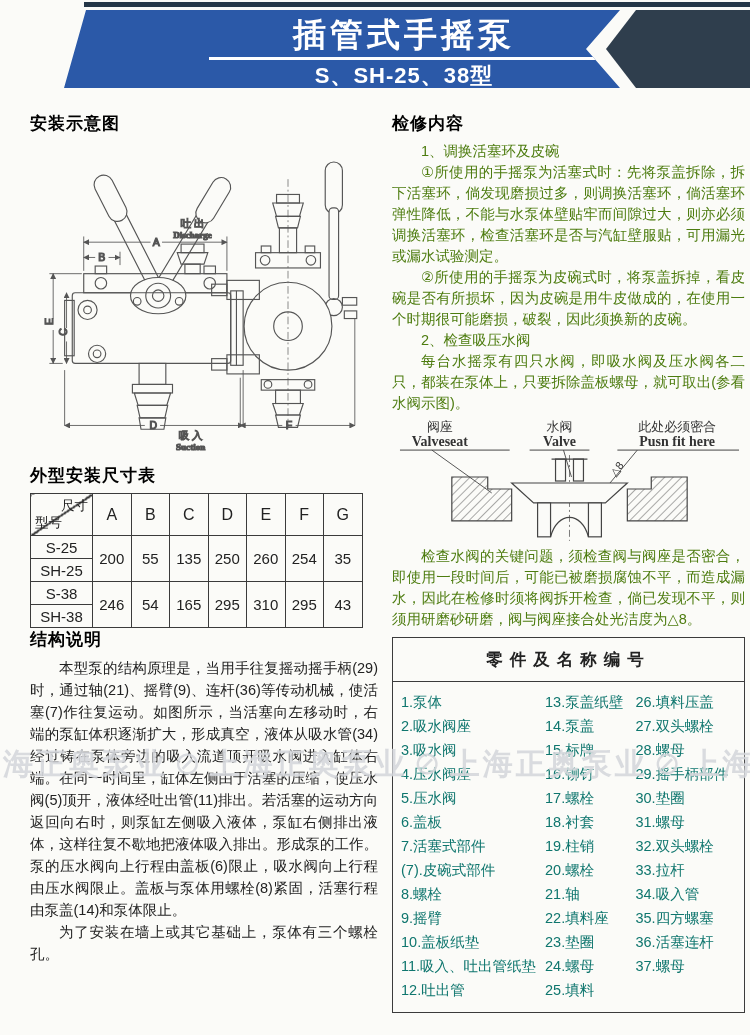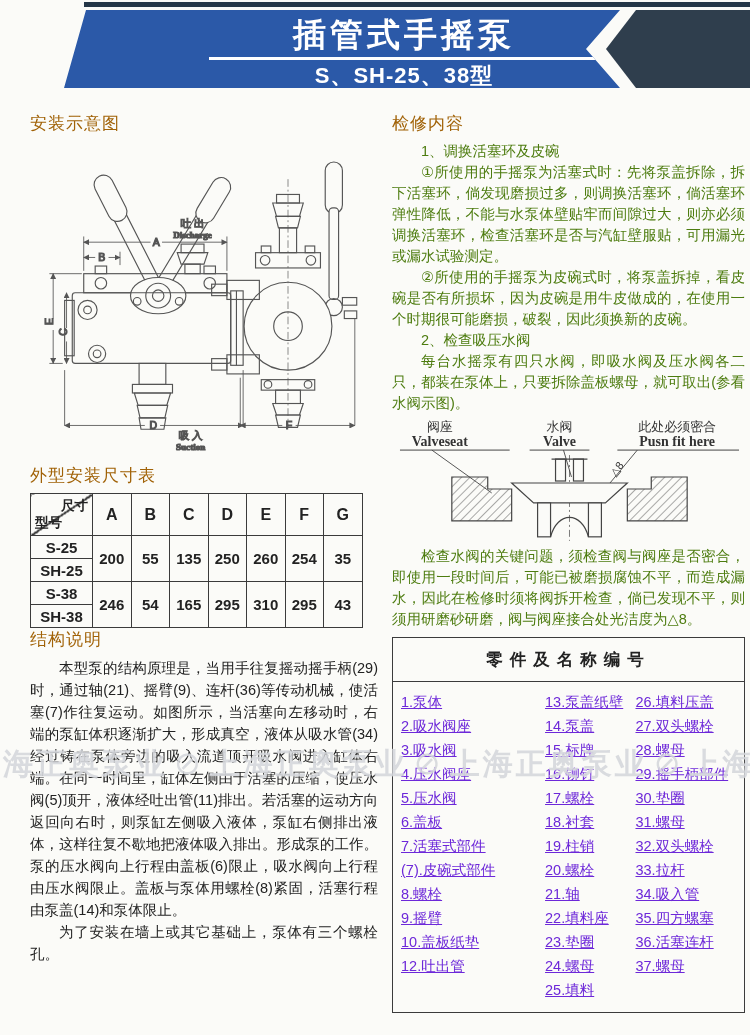--- a/index.html
+++ b/index.html
@@ -14,50 +14,50 @@
   .hdr-text { position:absolute; left:150px; top:0; width:380px; height:78px; text-align:center; color:#fff; }
   .hdr-title { position:absolute; left:0; right:0; top:3px; font-size:33px; font-weight:bold; letter-spacing:4px; }
   .hdr-rule { position:absolute; left:145px; top:47px; width:392px; height:3px; background:#fff; }
   .hdr-sub { position:absolute; left:0; right:0; top:51px; font-size:22px; font-weight:bold; letter-spacing:1px; }
   .hdr-block { position:absolute; left:606px; top:10px; width:144px; height:78px; background:#2f3e4d;
     clip-path:polygon(30px 0, 100% 0, 100% 100%, 30px 100%, 0 50%); }
 
   
   .col-left  { position:absolute; left:30px;  top:112px; width:348px; }
   .col-right { position:absolute; left:392px; top:112px; width:353px; }
-  h2.sec { font-size:17px; font-weight:normal; color:#a16207; letter-spacing:1px; margin:0 0 6px; }
+  h2.sec { font-size:17px; font-weight:bold; color:#000000; letter-spacing:1px; margin:0 0 6px; }
   .col-left p  { font-size:14.5px; line-height:22px; text-align:justify; color:#222; text-indent:2em; }
   .col-right p { font-size:14.5px; line-height:21px; text-align:justify; color:#4d7c0f; text-indent:2em; }
 
   
   .install-svg { display:block; width:348px; height:315px; margin:2px 0 8px; }
   .valve-svg   { display:block; width:353px; height:124px; margin:5px 0 3px; }
   svg text { font-family:"Liberation Sans","DejaVu Sans",sans-serif; fill:#333; }
   svg text.en { font-family:"Liberation Serif","DejaVu Serif",serif; font-weight:bold; }
 
   
-  table.dims { border-collapse:collapse; table-layout:fixed; width:332px; margin:4px 0 0;font-weight:bold; }
+  table.dims { border-collapse:collapse; table-layout:fixed; width:332px; margin:4px 0 0; }
   table.dims td { border:1.6px solid #3b3b3b; text-align:center; vertical-align:middle;
     font-size:15px; color:#222; padding:0; height:23px; }
   table.dims tr.hd td { height:42px; font-size:16px; }
   td.corner { position:relative;
     background:linear-gradient(to bottom right, transparent calc(50% - 1px), #3b3b3b calc(50% - 1px), #3b3b3b calc(50% + 1px), transparent calc(50% + 1px)); }
   td.corner .c-top { position:absolute; top:3px; right:4px; font-size:13.5px; }
   td.corner .c-bot { position:absolute; bottom:3px; left:4px; font-size:13.5px; }
   td.model { font-size:14.5px; }
   td.val { font-size:15.5px; }
   .mt2 { margin-top:17px; }
 
   
   .parts-box { border:1.7px solid #3b3b3b; margin-top:7px; padding:0 8px 10px; background:transparent; }
   .parts-title { text-align:center; font-size:16.5px; font-weight:bold; letter-spacing:7px; color:#222;
     padding:11px 0 10px; border-bottom:1.7px solid #3b3b3b; margin:0 -8px 8px; }
   .parts-cols { display:flex; }
   .pc1 { width:43%; } .pc2 { width:27%; } .pc3 { width:30%; }
-  .parts-item { font-size:14.5px; line-height:24px; color:#6d28d9; white-space:nowrap;text-decoration:underline; }
+  .parts-item { font-size:14.5px; line-height:24px; color:#0f766e; white-space:nowrap; }
 
   
   .watermark { position:absolute; left:-30px; top:744px; width:820px; white-space:nowrap; overflow:hidden;
     font-size:30px; font-weight:bold; letter-spacing:3px; color:rgba(185,190,196,0.55);
     text-shadow:0 0 1px rgba(255,255,255,0.8); pointer-events:none; z-index:5; }
   .watermark .wm-logo { font-size:32px; margin:0 6px; font-weight:normal; }
 </style>
 </head>
 <body>
 
@@ -314,20 +314,21 @@
             <div class="parts-item">2.吸水阀座</div>
             <div class="parts-item">3.吸水阀</div>
             <div class="parts-item">4.压水阀座</div>
             <div class="parts-item">5.压水阀</div>
             <div class="parts-item">6.盖板</div>
             <div class="parts-item">7.活塞式部件</div>
             <div class="parts-item">(7).皮碗式部件</div>
             <div class="parts-item">8.螺栓</div>
             <div class="parts-item">9.摇臂</div>
             <div class="parts-item">10.盖板纸垫</div>
+            <div class="parts-item">11.吸入、吐出管纸垫</div>
             <div class="parts-item">12.吐出管</div>
           </div>
         <div class="parts-col pc2">
             <div class="parts-item">13.泵盖纸壁</div>
             <div class="parts-item">14.泵盖</div>
             <div class="parts-item">15.标牌</div>
             <div class="parts-item">16.铆钉</div>
             <div class="parts-item">17.螺栓</div>
             <div class="parts-item">18.衬套</div>
             <div class="parts-item">19.柱销</div>

